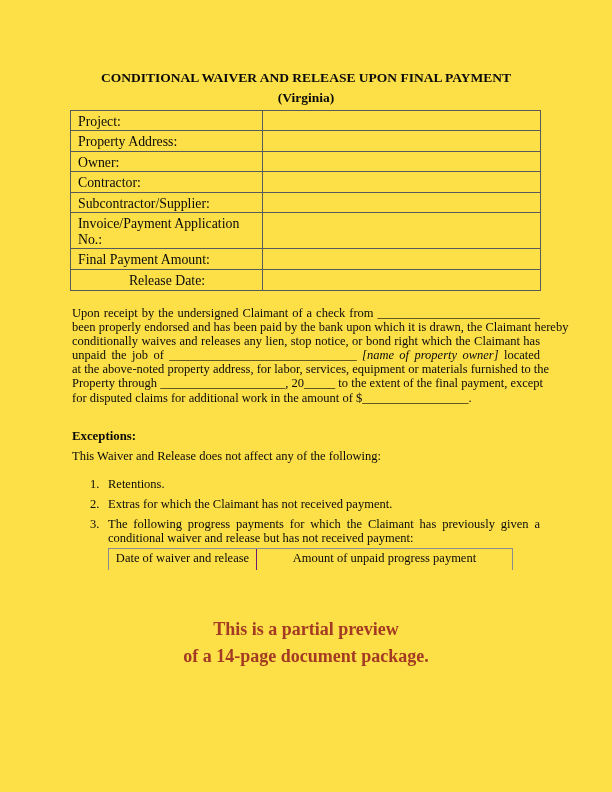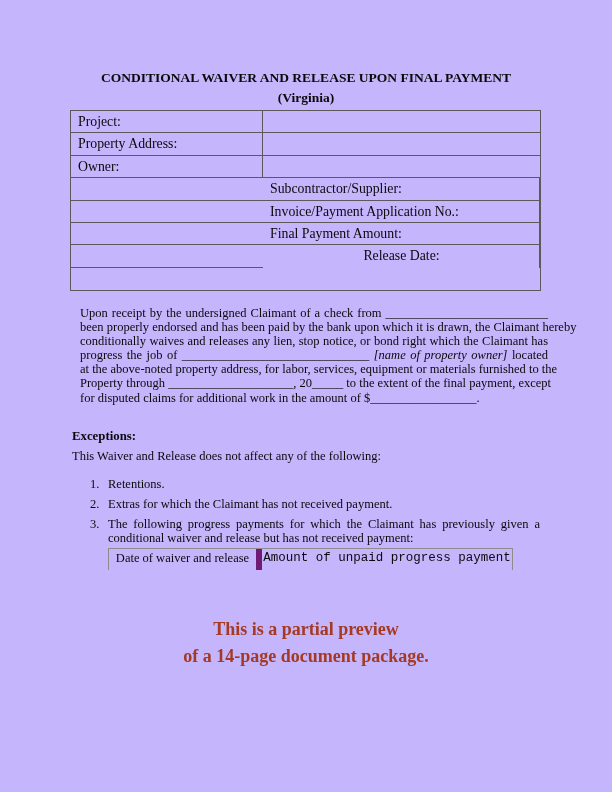--- a/index.html
+++ b/index.html
@@ -1,83 +1,84 @@
 <!DOCTYPE html>
 <html><head>
 <meta charset="utf-8">
 <style>
   html,body{margin:0;padding:0;background:#ffffff;}
-  .page{position:relative;width:612px;height:792px;background:#c4b5fd;overflow:hidden;
+  .page{position:relative;width:612px;height:792px;background:#fde047;overflow:hidden;
         font-family:"Liberation Serif","DejaVu Serif",serif;color:#0a0a0a;}
   .title{position:absolute;left:0;right:0;text-align:center;font-weight:bold;font-size:13.5px;line-height:16px;}
   .title.l1{top:70px;}
   .title.l2{top:90px;}
 
   .info-table{position:absolute;top:110px;left:70px;width:471px;height:181px;
               border:1px solid #5a5a5a;box-sizing:border-box;display:grid;
               grid-template-columns:192px 1fr;grid-auto-rows:1fr;}
   .info-table .cell{box-sizing:border-box;font-size:13.8px;padding:3px 6px 0 7px;}
   .info-table .lab{border-right:1px solid #5a5a5a;border-bottom:1px solid #5a5a5a;}
   .info-table .val{border-bottom:1px solid #5a5a5a;}
   .info-table .lab.last,.info-table .val.last{border-bottom:none;text-align:center;}
 
-  .paragraph{position:absolute;top:306px;left:80px;width:468px;font-size:12.5px;}
+  .paragraph{position:absolute;top:306px;left:72px;width:468px;font-size:12.5px;}
   .pline{height:14.1px;line-height:14.1px;white-space:nowrap;text-align:justify;text-align-last:justify;}
   .pline.left{text-align:left;text-align-last:left;}
   .seg.i{font-style:italic;}
 
   .xhead{position:absolute;top:429px;left:72px;font-weight:bold;font-size:12.8px;}
   .xintro{position:absolute;top:449px;left:72px;font-size:12.5px;}
 
   .xlist{position:absolute;top:477px;left:90px;width:450px;font-size:12.5px;}
   .xitem{position:relative;padding-left:18px;margin-bottom:6px;}
   .xnum{position:absolute;left:0;top:0;line-height:14.1px;}
   .xline{height:14.1px;line-height:14.1px;white-space:nowrap;text-align:left;}
   .xline.j{text-align:justify;text-align-last:justify;}
 
   .mini-table{position:absolute;top:548px;left:108px;width:405px;height:22px;
               border:1px solid #8c8c8c;border-bottom:none;box-sizing:border-box;
               display:grid;grid-template-columns:147px 1fr;font-size:12.5px;}
   .mcell{text-align:center;padding-top:2px;box-sizing:border-box;overflow:hidden;}
-  .mcell.c2{border-left:6px solid #701a75;font-family:Liberation Mono, monospace;}
+  .mcell.c2{border-left:1px solid #701a75;}
 
   .preview{position:absolute;top:616px;left:0;right:0;text-align:center;
            font-weight:bold;font-size:18px;line-height:26.5px;}
 </style>
 </head>
 <body>
 
 <div class="page">
 
   <div class="title l1">CONDITIONAL WAIVER AND RELEASE UPON FINAL PAYMENT</div>
   <div class="title l2">(Virginia)</div>
 
   <div class="info-table">
       <div class="cell lab">Project:</div>
       <div class="cell val"></div>
       <div class="cell lab">Property Address:</div>
       <div class="cell val"></div>
       <div class="cell lab">Owner:</div>
       <div class="cell val"></div>
+      <div class="cell lab">Contractor:</div>
       <div class="cell val"></div>
       <div class="cell lab">Subcontractor/Supplier:</div>
       <div class="cell val"></div>
       <div class="cell lab">Invoice/Payment Application No.:</div>
       <div class="cell val"></div>
       <div class="cell lab">Final Payment Amount:</div>
       <div class="cell val"></div>
       <div class="cell lab last">Release Date:</div>
       <div class="cell val last"></div>
     </div>
 
   <div class="paragraph">
       <div class="pline"><span class="seg">Upon receipt by the undersigned Claimant of a check from </span><span class="seg">__________________________</span></div>
       <div class="pline"><span class="seg">been properly endorsed and has been paid by the bank upon which it is drawn, the Claimant hereby</span></div>
       <div class="pline"><span class="seg">conditionally waives and releases any lien, stop notice, or bond right which the Claimant has</span></div>
-      <div class="pline"><span class="seg">progress the job of </span><span class="seg">______________________________</span><span class="seg"> </span><span class="seg i">[name of property owner]</span><span class="seg"> located</span></div>
+      <div class="pline"><span class="seg">unpaid the job of </span><span class="seg">______________________________</span><span class="seg"> </span><span class="seg i">[name of property owner]</span><span class="seg"> located</span></div>
       <div class="pline"><span class="seg">at the above-noted property address, for labor, services, equipment or materials furnished to the</span></div>
       <div class="pline"><span class="seg">Property through </span><span class="seg">____________________</span><span class="seg">, 20</span><span class="seg">_____</span><span class="seg"> to the extent of the final payment, except</span></div>
       <div class="pline left"><span class="seg">for disputed claims for additional work in the amount of $</span><span class="seg">_________________</span><span class="seg">.</span></div>
     </div>
 
   <div class="xhead">Exceptions:</div>
   <div class="xintro">This Waiver and Release does not affect any of the following:</div>
 
   <div class="xlist">
       <div class="xitem">

